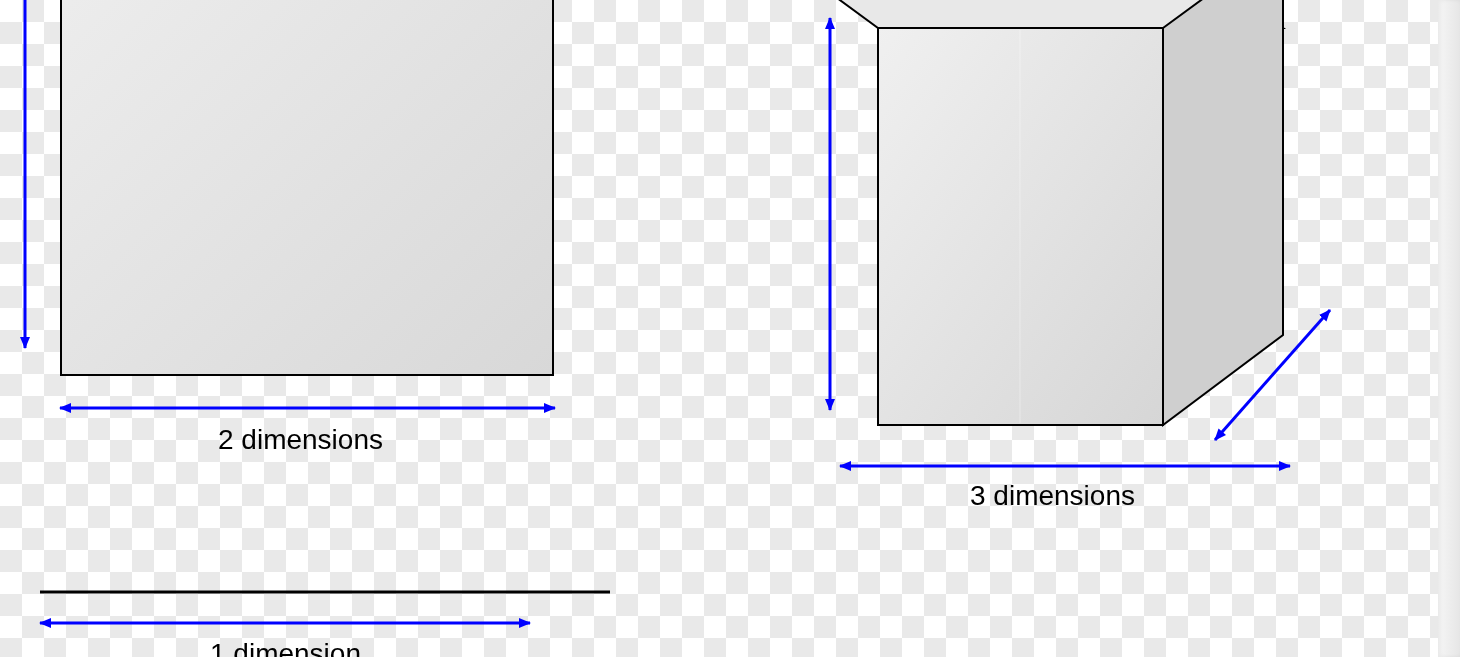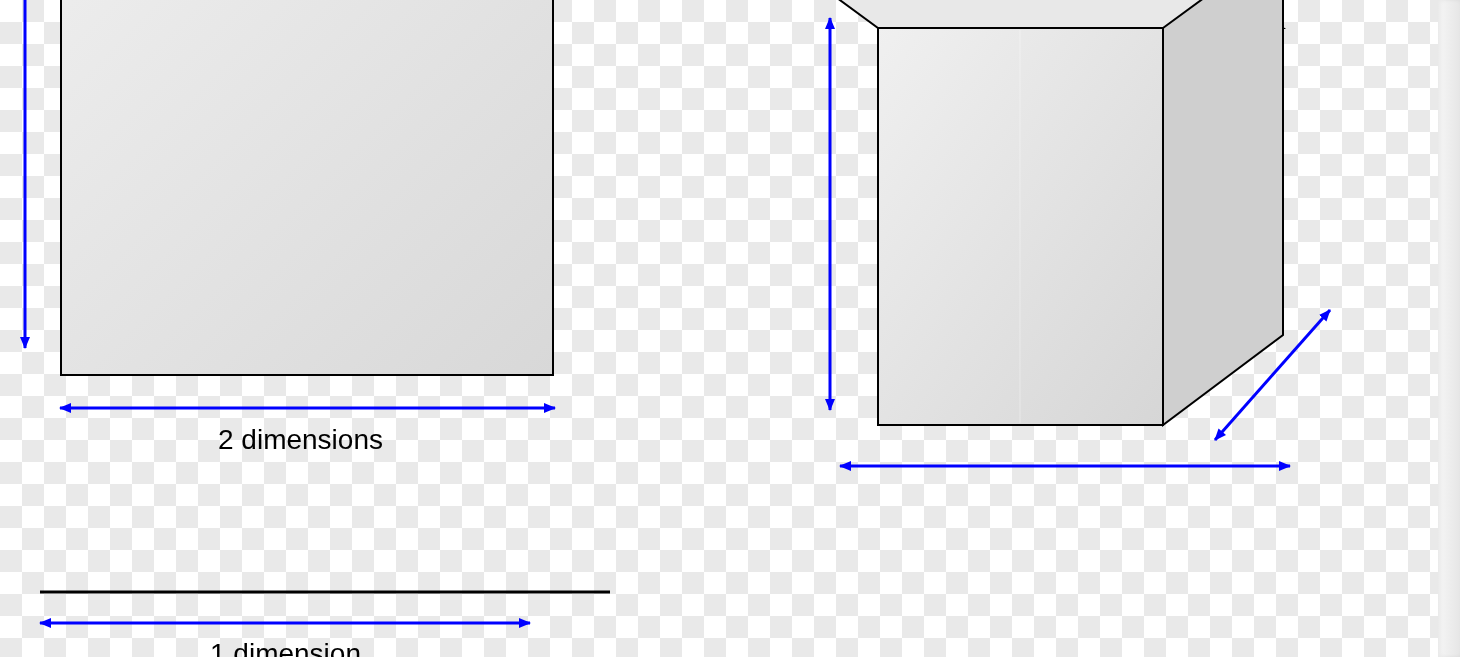--- a/index.html
+++ b/index.html
@@ -68,14 +68,15 @@
 
     <line x1="1215" y1="440" x2="1330" y2="310" stroke="#0000ff" stroke-width="3" marker-start="url(#arrL)" marker-end="url(#arrR)"></line>
 
     <line x1="840" y1="466" x2="1290" y2="466" stroke="#0000ff" stroke-width="3" marker-start="url(#arrL)" marker-end="url(#arrR)"></line>
 
     <line x1="40" y1="592" x2="610" y2="592" stroke="#000" stroke-width="3"></line>
     <line x1="40" y1="623" x2="530" y2="623" stroke="#0000ff" stroke-width="3" marker-start="url(#arrL)" marker-end="url(#arrR)"></line>
   </svg>
 
   <div class="label" style="left:218px;top:424px;">2 dimensions</div>
+  <div class="label" style="left:970px;top:480px;">3 dimensions</div>
   <div class="label" style="left:210px;top:638px;">1 dimension</div>
 </div>
 
 </body></html>

